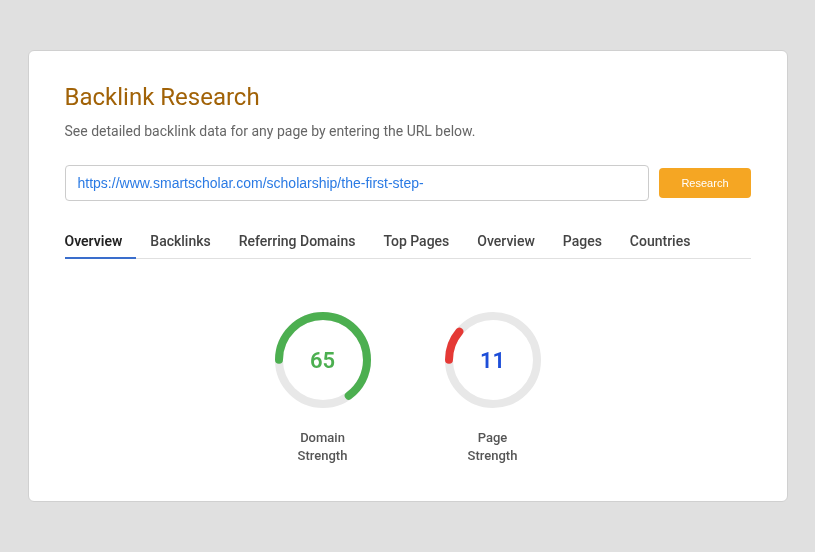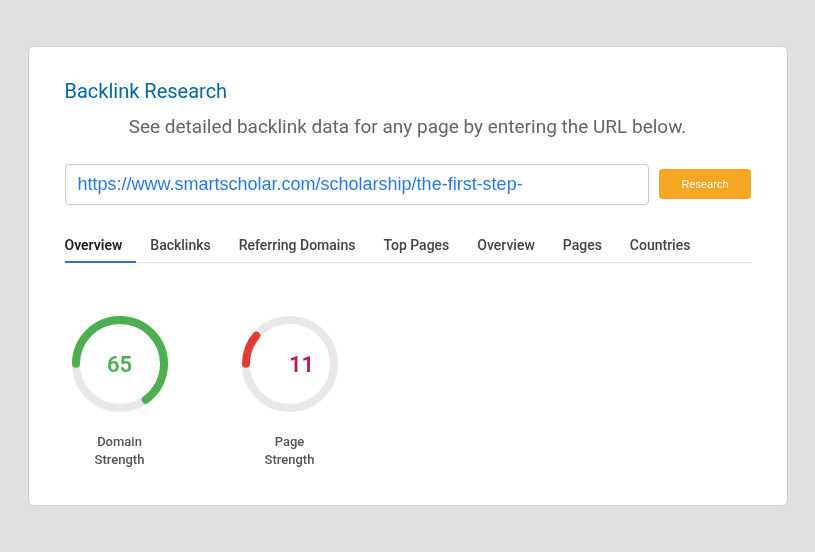--- a/index.html
+++ b/index.html
@@ -13,43 +13,42 @@
       font-family: -apple-system, BlinkMacSystemFont, 'Segoe UI', Roboto, sans-serif;
     }
     .card {
       background: #fff;
       border: 1px solid #d0d0d0;
       border-radius: 6px;
       width: 760px;
       padding: 32px 36px 36px 36px;
     }
     .page-title {
-      font-size: 20px;
+      font-size: 24px;
       font-weight: 400;
-      color: #0369a1;
+      color: #a16207;
       margin-bottom: 12px;
     }
     .subtitle {
-      font-size: 19px;
+      font-size: 14px;
       color: #666;
       margin-bottom: 26px;
-      text-align: center;
     }
     .search-row {
       display: flex;
       align-items: center;
       gap: 10px;
       margin-bottom: 24px;
     }
     .url-input {
       flex: 1;
       border: 1px solid #ccc;
       border-radius: 4px;
       padding: 9px 12px;
-      font-size: 18px;
+      font-size: 14px;
       color: #2a7ae4;
       outline: none;
     }
     .research-btn {
       background: #f5a623;
       color: #fff;
       border: none;
       border-radius: 4px;
       padding: 9px 22px;
       font-size: 11px;
@@ -77,20 +76,21 @@
       border-bottom: 2px solid #3a6ecc;
       font-weight: 600;
     }
     .tab:first-child {
       padding-left: 0;
     }
     .metrics-row {
       display: flex;
       gap: 60px;
       align-items: center;
+      justify-content: center;
       padding-top: 10px;
     }
     .metric-item {
       display: flex;
       flex-direction: column;
       align-items: center;
       gap: 14px;
     }
     .metric-label {
       font-size: 13px;
@@ -107,21 +107,21 @@
     }
     .donut-value {
       position: absolute;
       top: 50%;
       left: 50%;
       transform: translate(-50%, -50%);
       font-size: 22px;
       font-weight: 600;
     }
     .donut-value.green { color: #4caf50; }
-    .donut-value.red { color: #be185d; margin-left: 12px; }
+    .donut-value.red { color: #1d4ed8; }
   </style>
 </head>
 <body>
 
 <div class="card">
   <h1 class="page-title">Backlink Research</h1>
   <p class="subtitle">See detailed backlink data for any page by entering the URL below.</p>
 
   <div class="search-row">
     <input class="url-input" type="text" value="https://www.smartscholar.com/scholarship/the-first-step-" style="">

